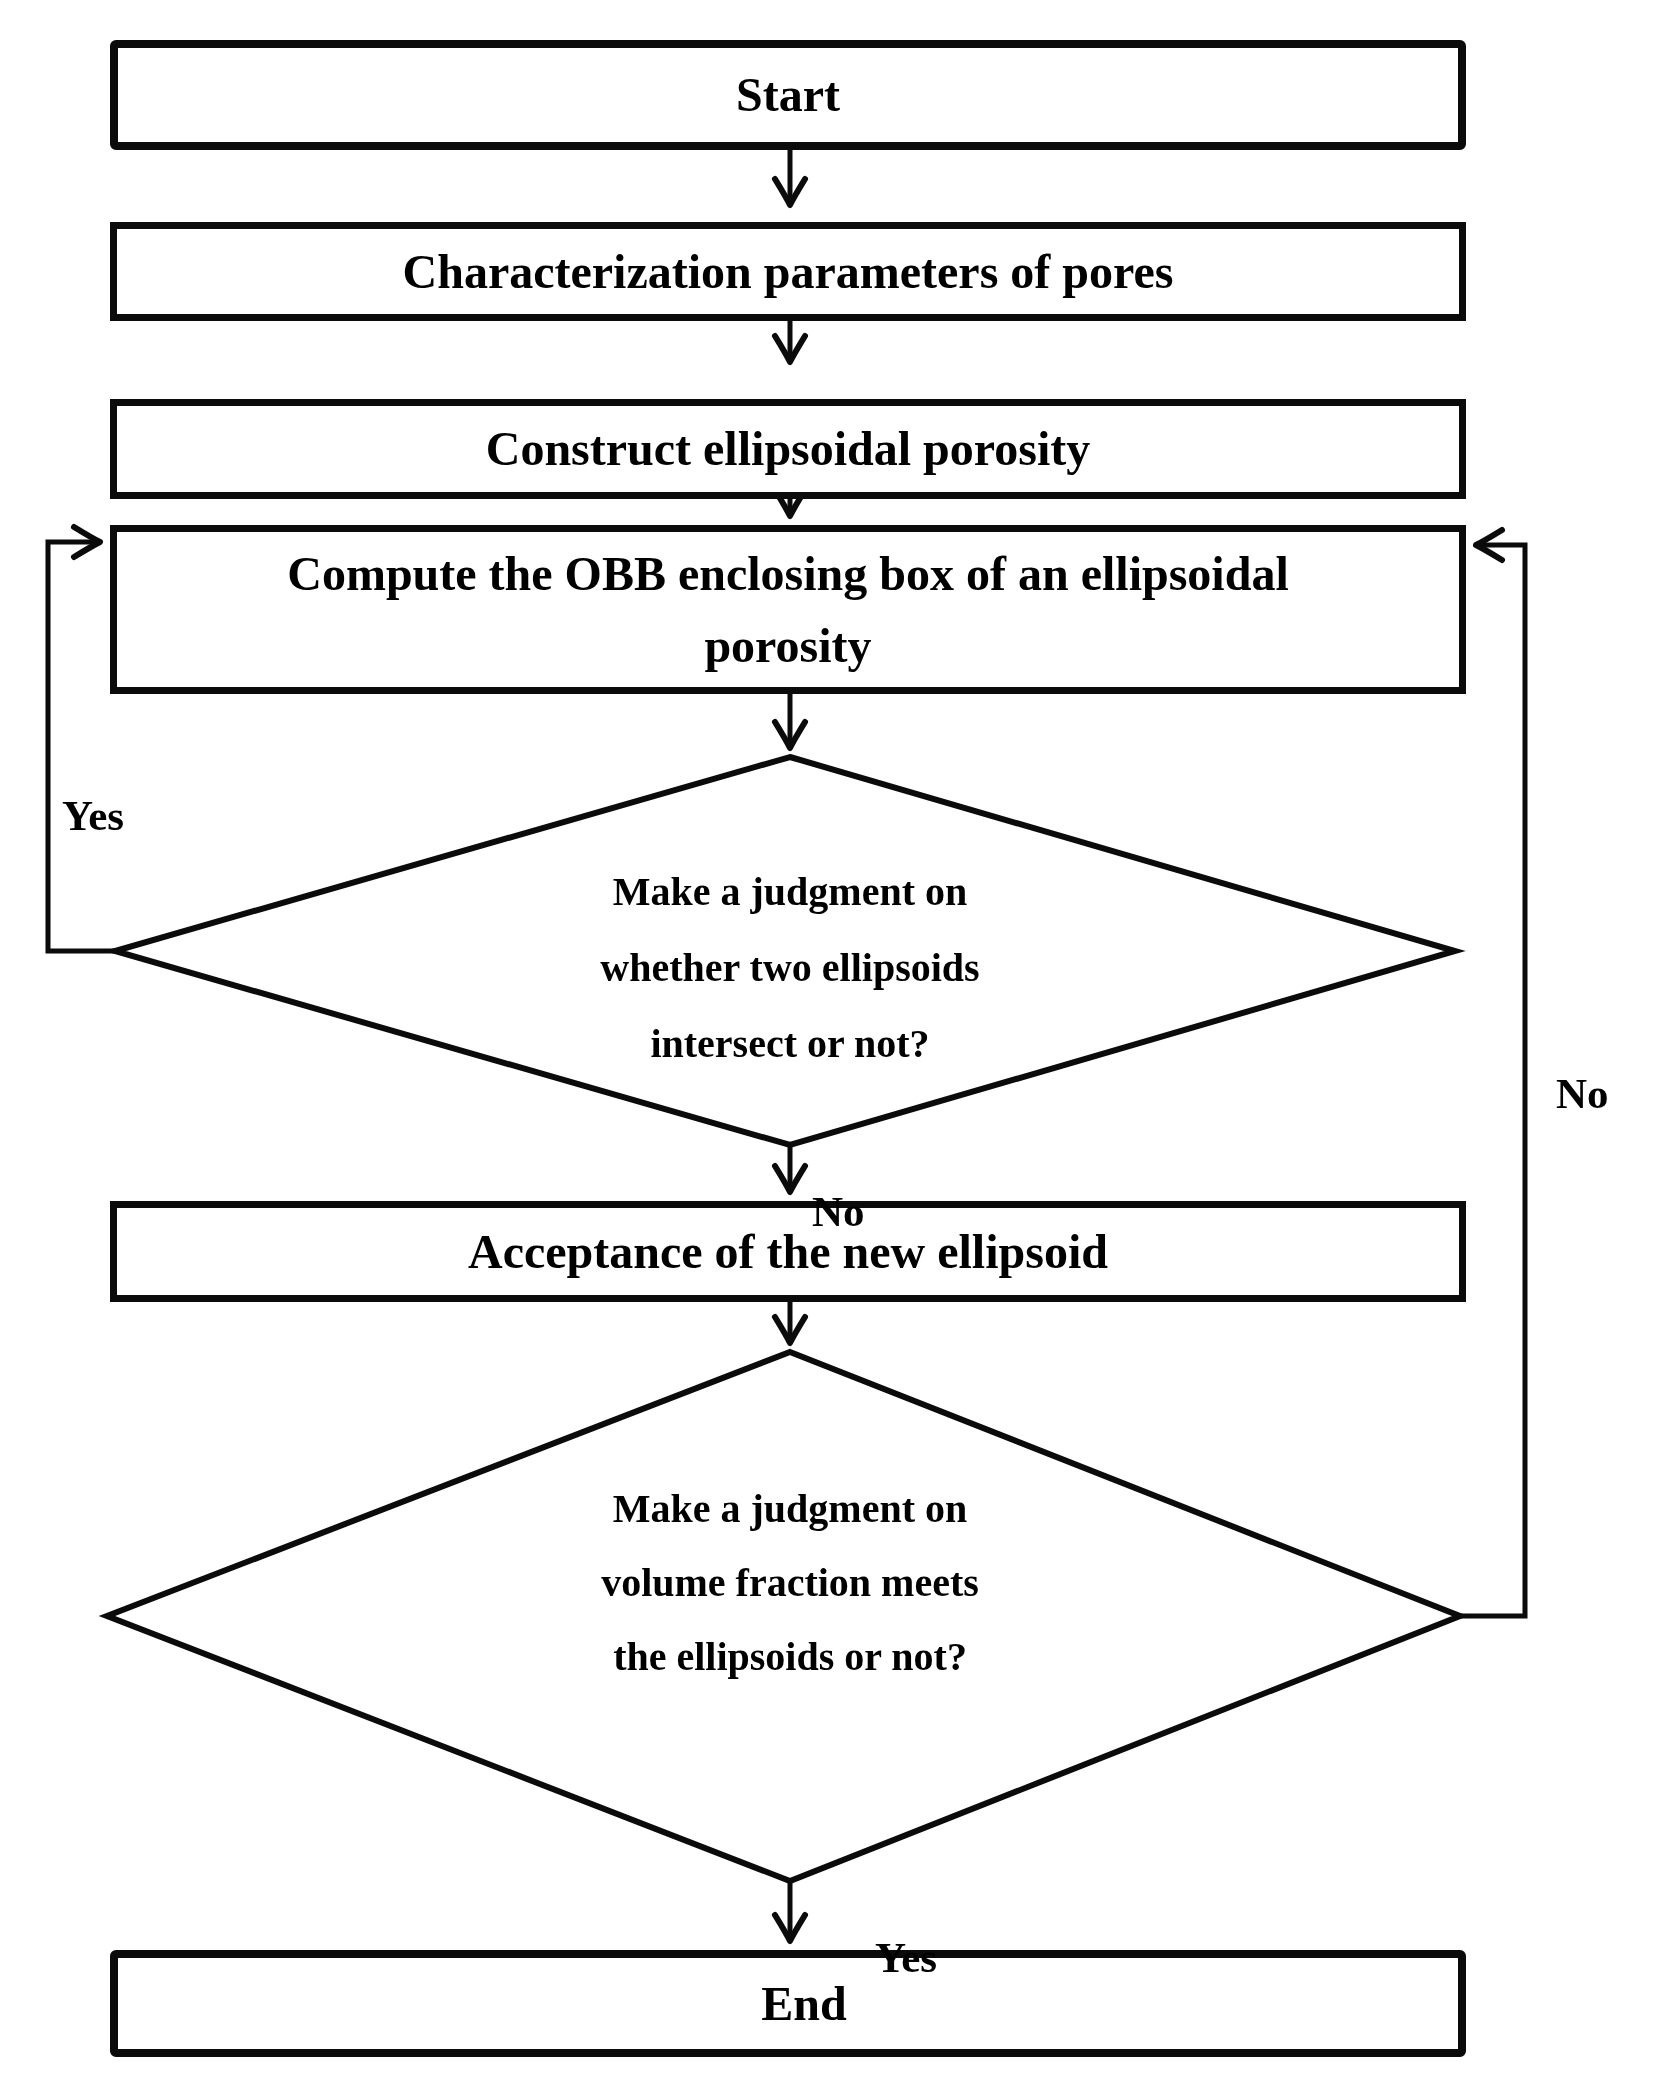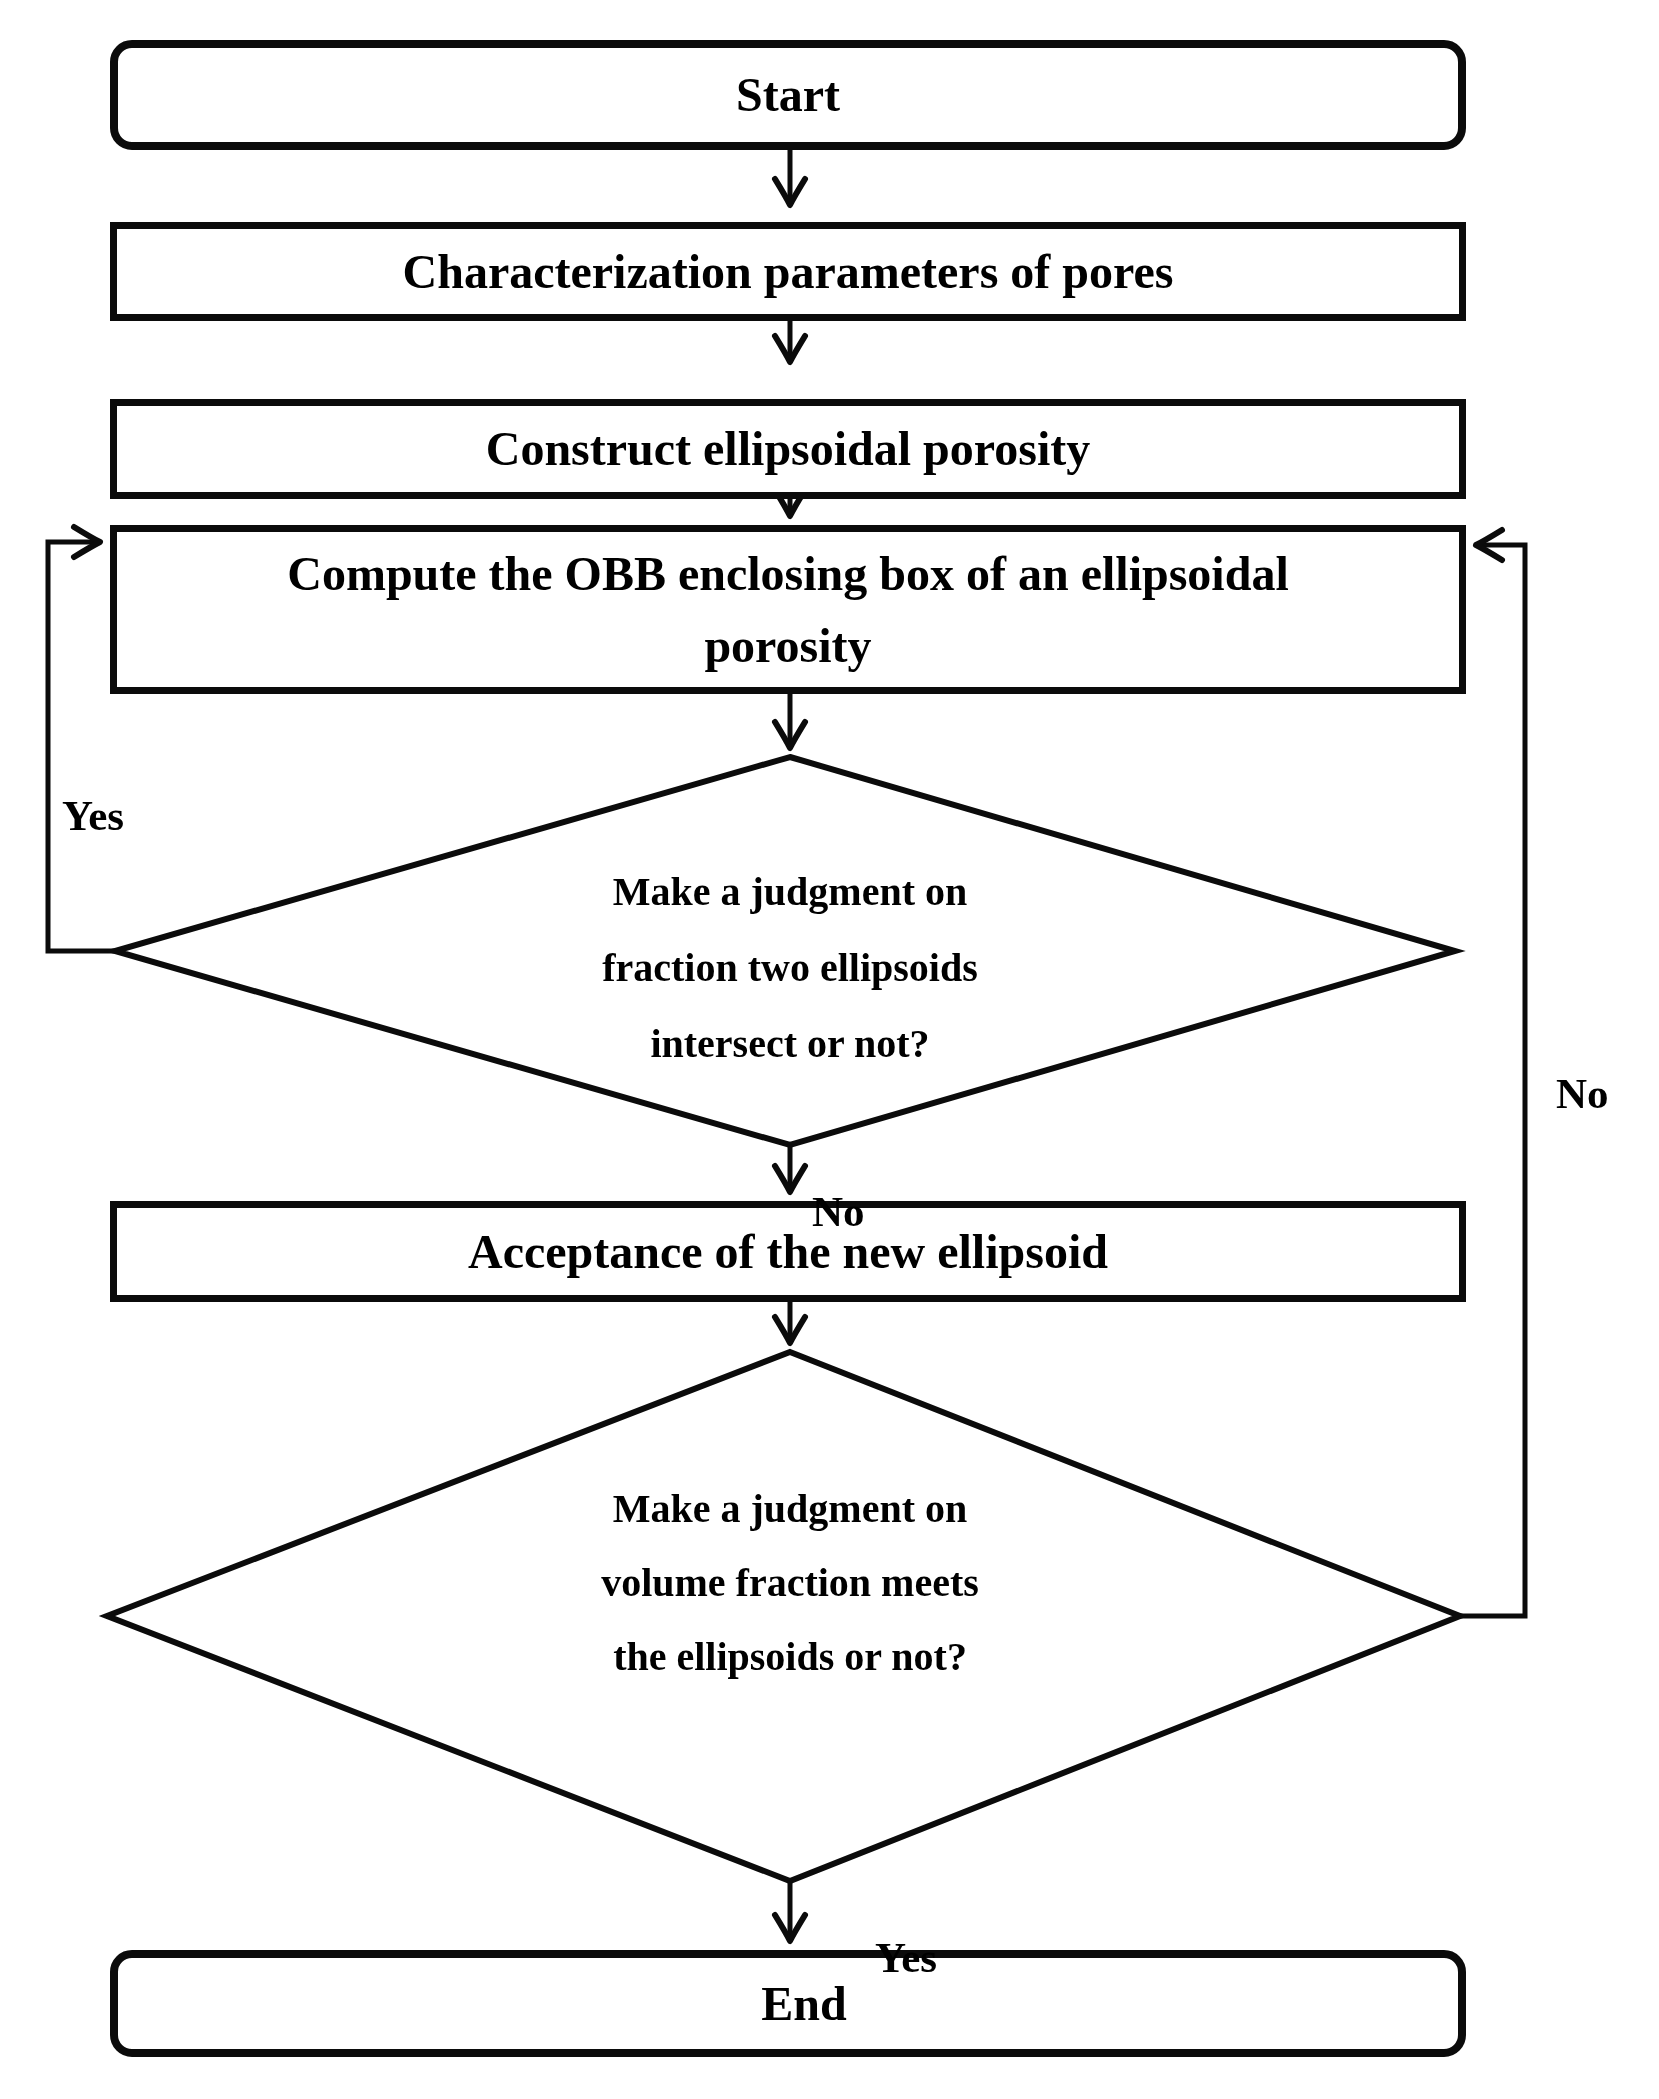--- a/index.html
+++ b/index.html
@@ -38,21 +38,21 @@
     align-items: center;
     justify-content: center;
     text-align: center;
     font-weight: 700;
     font-size: 48px;
     line-height: 1.25;
     color: #000000;
   }
   .node.terminator {
     border-width: 8px;
-    border-radius: 22px;
+    border-radius: 6px;
   }
   .node .line { display: block; line-height: 72px; }
   .dtext {
     position: absolute;
     font-weight: 700;
     font-size: 40px;
     color: #000000;
     text-align: center;
   }
   .dtext .line { display: block; }
@@ -110,21 +110,21 @@
     <span>Construct ellipsoidal porosity</span>
   </div>
 
   <div class="node" style="top:525px; height:169px;">
     <span class="line">Compute the OBB enclosing box of an ellipsoidal</span>
     <span class="line">porosity</span>
   </div>
 
   <div class="dtext d1" style="left:345px; top:854px; width:890px;">
     <span class="line">Make a judgment on</span>
-    <span class="line">fraction two ellipsoids</span>
+    <span class="line">whether two ellipsoids</span>
     <span class="line">intersect or not?</span>
   </div>
 
   <div class="node" style="top:1201px; height:101px;">
     <span>Acceptance of the new ellipsoid</span>
   </div>
 
   <div class="dtext d2" style="left:340px; top:1472px; width:900px;">
     <span class="line">Make a judgment on</span>
     <span class="line">volume fraction meets</span>

